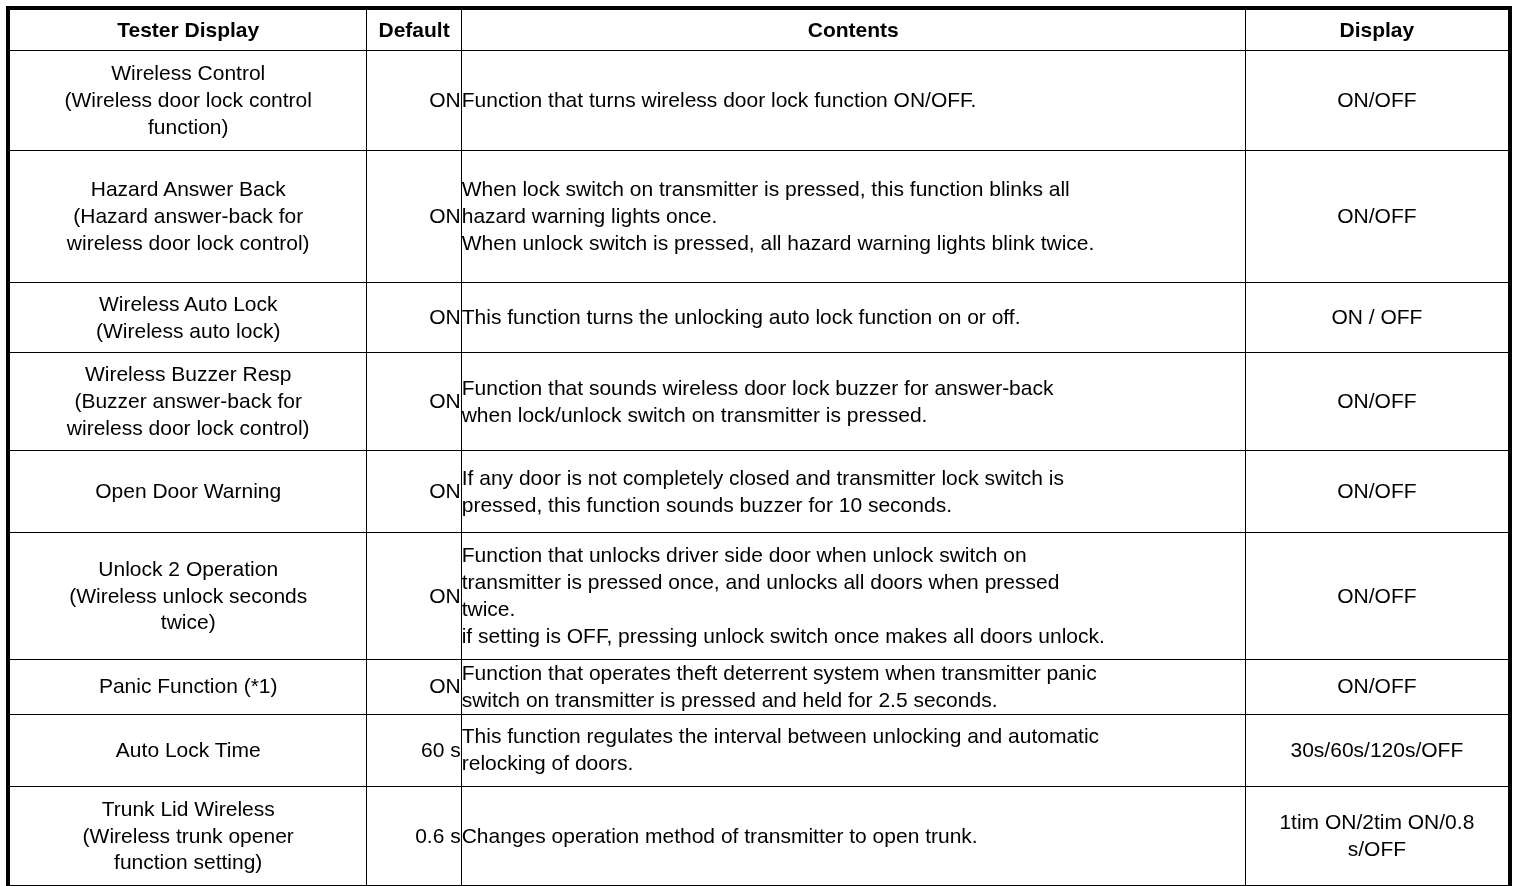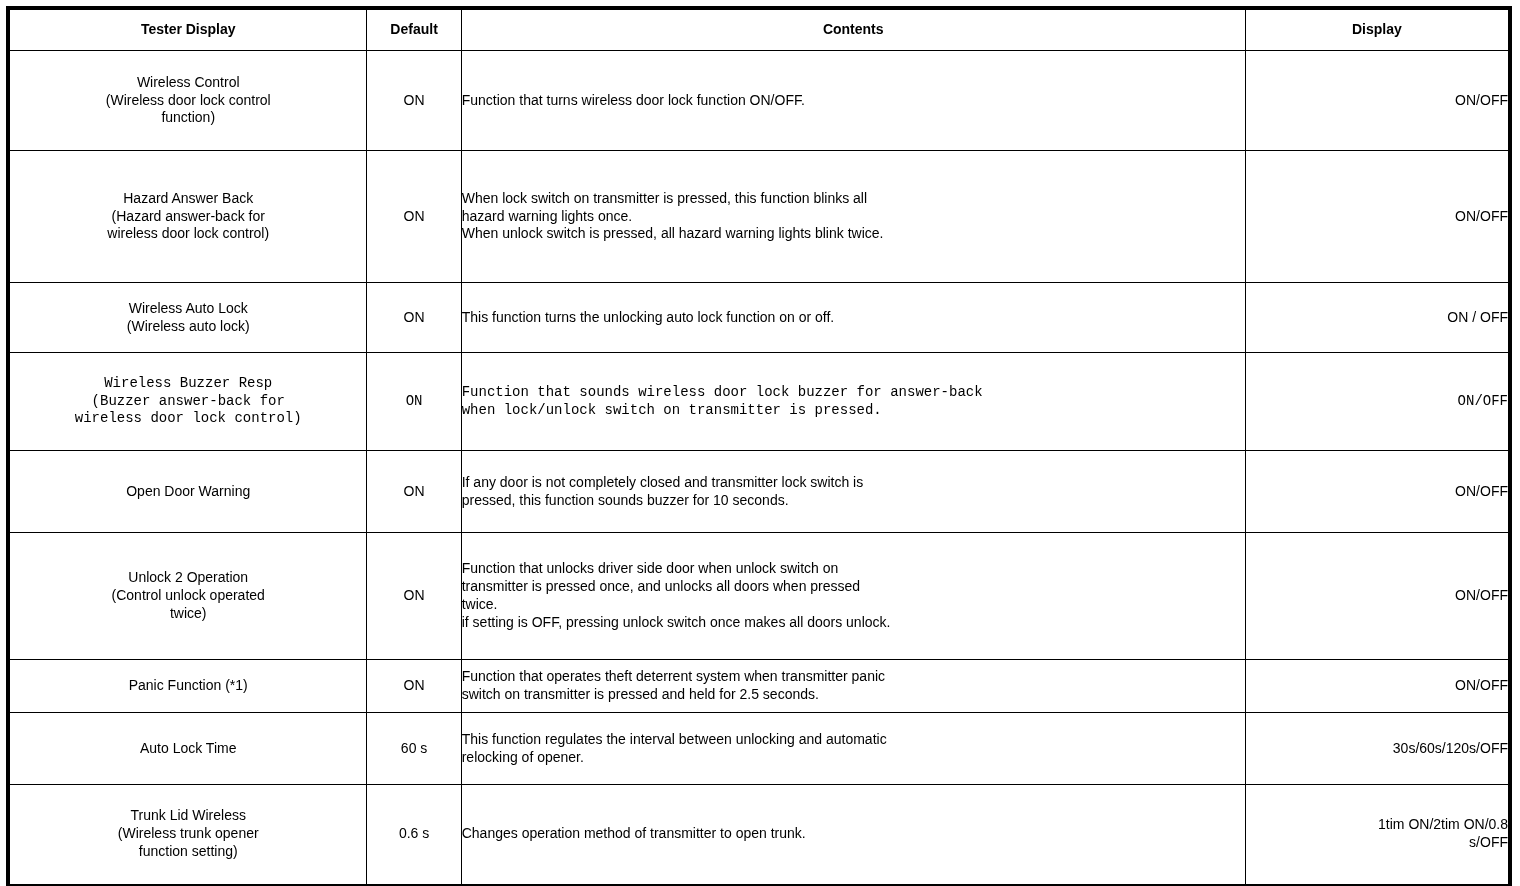--- a/index.html
+++ b/index.html
@@ -31,52 +31,52 @@
   table.spec col.c-display { width: 358px; }
   table.spec col.c-default { width: 94px; }
   table.spec col.c-contents { width: 782px; }
   table.spec col.c-setting  { width: 264px; }
 
   table.spec th,
   table.spec td {
     border: 1px solid #000000;
     padding: 0;
     vertical-align: middle;
-    font-size: 14px;
+    font-size: 21px;
     line-height: 1.28;
   }
   thead th {
     border-bottom: 4px solid #000000;
     font-weight: bold;
     font-size: 22px;
     text-align: center;
     height: 40px;
     padding: 2px 4px 4px 4px;
   }
   td.cell-display {
     text-align: center;
     padding: 4px 8px;
   }
   td.cell-default {
-    text-align: center;
+    text-align: right;
     padding: 4px 2px;
   }
   td.cell-contents {
     text-align: left;
     padding: 5px 10px 5px 9px;
   }
   td.cell-setting {
-    text-align: right;
+    text-align: center;
     padding: 4px 6px;
   }
   .line { display: block; white-space: pre-wrap; }
   tbody tr.r0 { height: 100px; }
   tbody tr.r1 { height: 132px; }
   tbody tr.r2 { height: 70px; }
-  tbody tr.r3 { height: 98px; font-family: Liberation Mono, monospace; }
+  tbody tr.r3 { height: 98px; }
   tbody tr.r4 { height: 82px; }
   tbody tr.r5 { height: 127px; }
   tbody tr.r6 { height: 53px; }
   tbody tr.r7 { height: 72px; }
   tbody tr.r8 { height: 101px; }
 </style>
 </head>
 <body>
 
 <div class="page">
@@ -173,21 +173,21 @@
             <span class="line">If any door is not completely closed and transmitter lock switch is</span>
             <span class="line">pressed, this function sounds buzzer for 10 seconds.</span>
           </td>
           <td class="cell-setting">
             <span class="line">ON/OFF</span>
           </td>
         </tr>
         <tr class="r5">
           <td class="cell-display">
             <span class="line">Unlock 2 Operation</span>
-            <span class="line">(Control unlock operated</span>
+            <span class="line">(Wireless unlock seconds</span>
             <span class="line">twice)</span>
           </td>
           <td class="cell-default">
             <span class="line">ON</span>
           </td>
           <td class="cell-contents">
             <span class="line">Function that unlocks driver side door when unlock switch on</span>
             <span class="line">transmitter is pressed once, and unlocks all doors when pressed</span>
             <span class="line">twice.</span>
             <span class="line">if setting is OFF, pressing unlock switch once makes all doors unlock.</span>
@@ -213,21 +213,21 @@
         </tr>
         <tr class="r7">
           <td class="cell-display">
             <span class="line">Auto Lock Time</span>
           </td>
           <td class="cell-default">
             <span class="line">60 s</span>
           </td>
           <td class="cell-contents">
             <span class="line">This function regulates the interval between unlocking and automatic</span>
-            <span class="line">relocking of opener.</span>
+            <span class="line">relocking of doors.</span>
           </td>
           <td class="cell-setting">
             <span class="line">30s/60s/120s/OFF</span>
           </td>
         </tr>
         <tr class="r8">
           <td class="cell-display">
             <span class="line">Trunk Lid Wireless</span>
             <span class="line">(Wireless trunk opener</span>
             <span class="line">function setting)</span>

